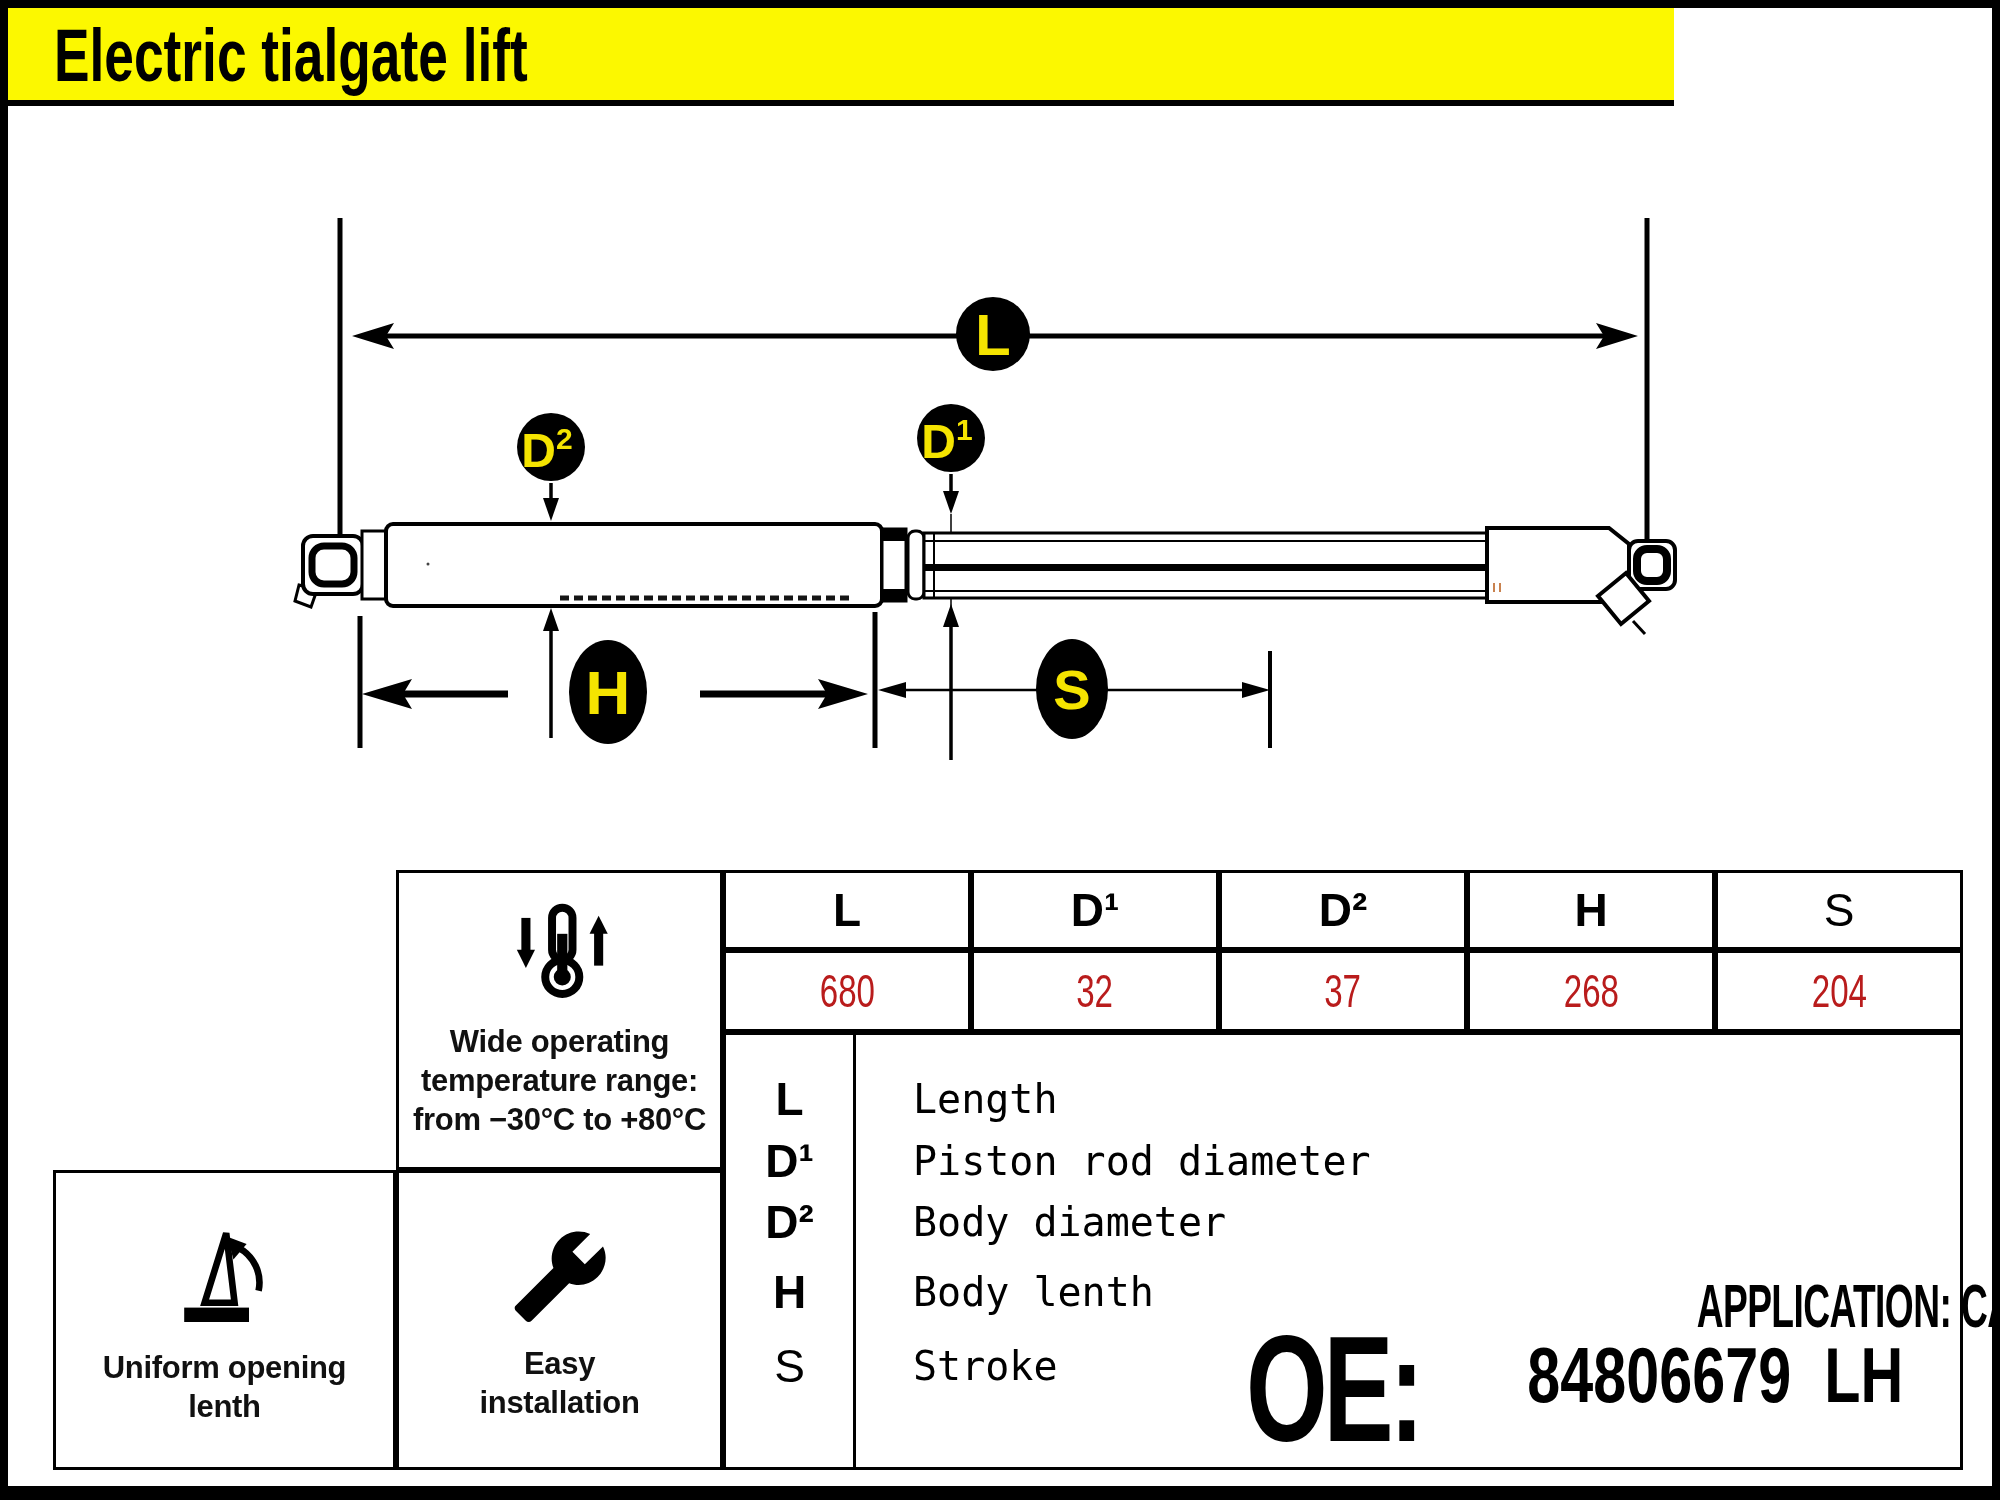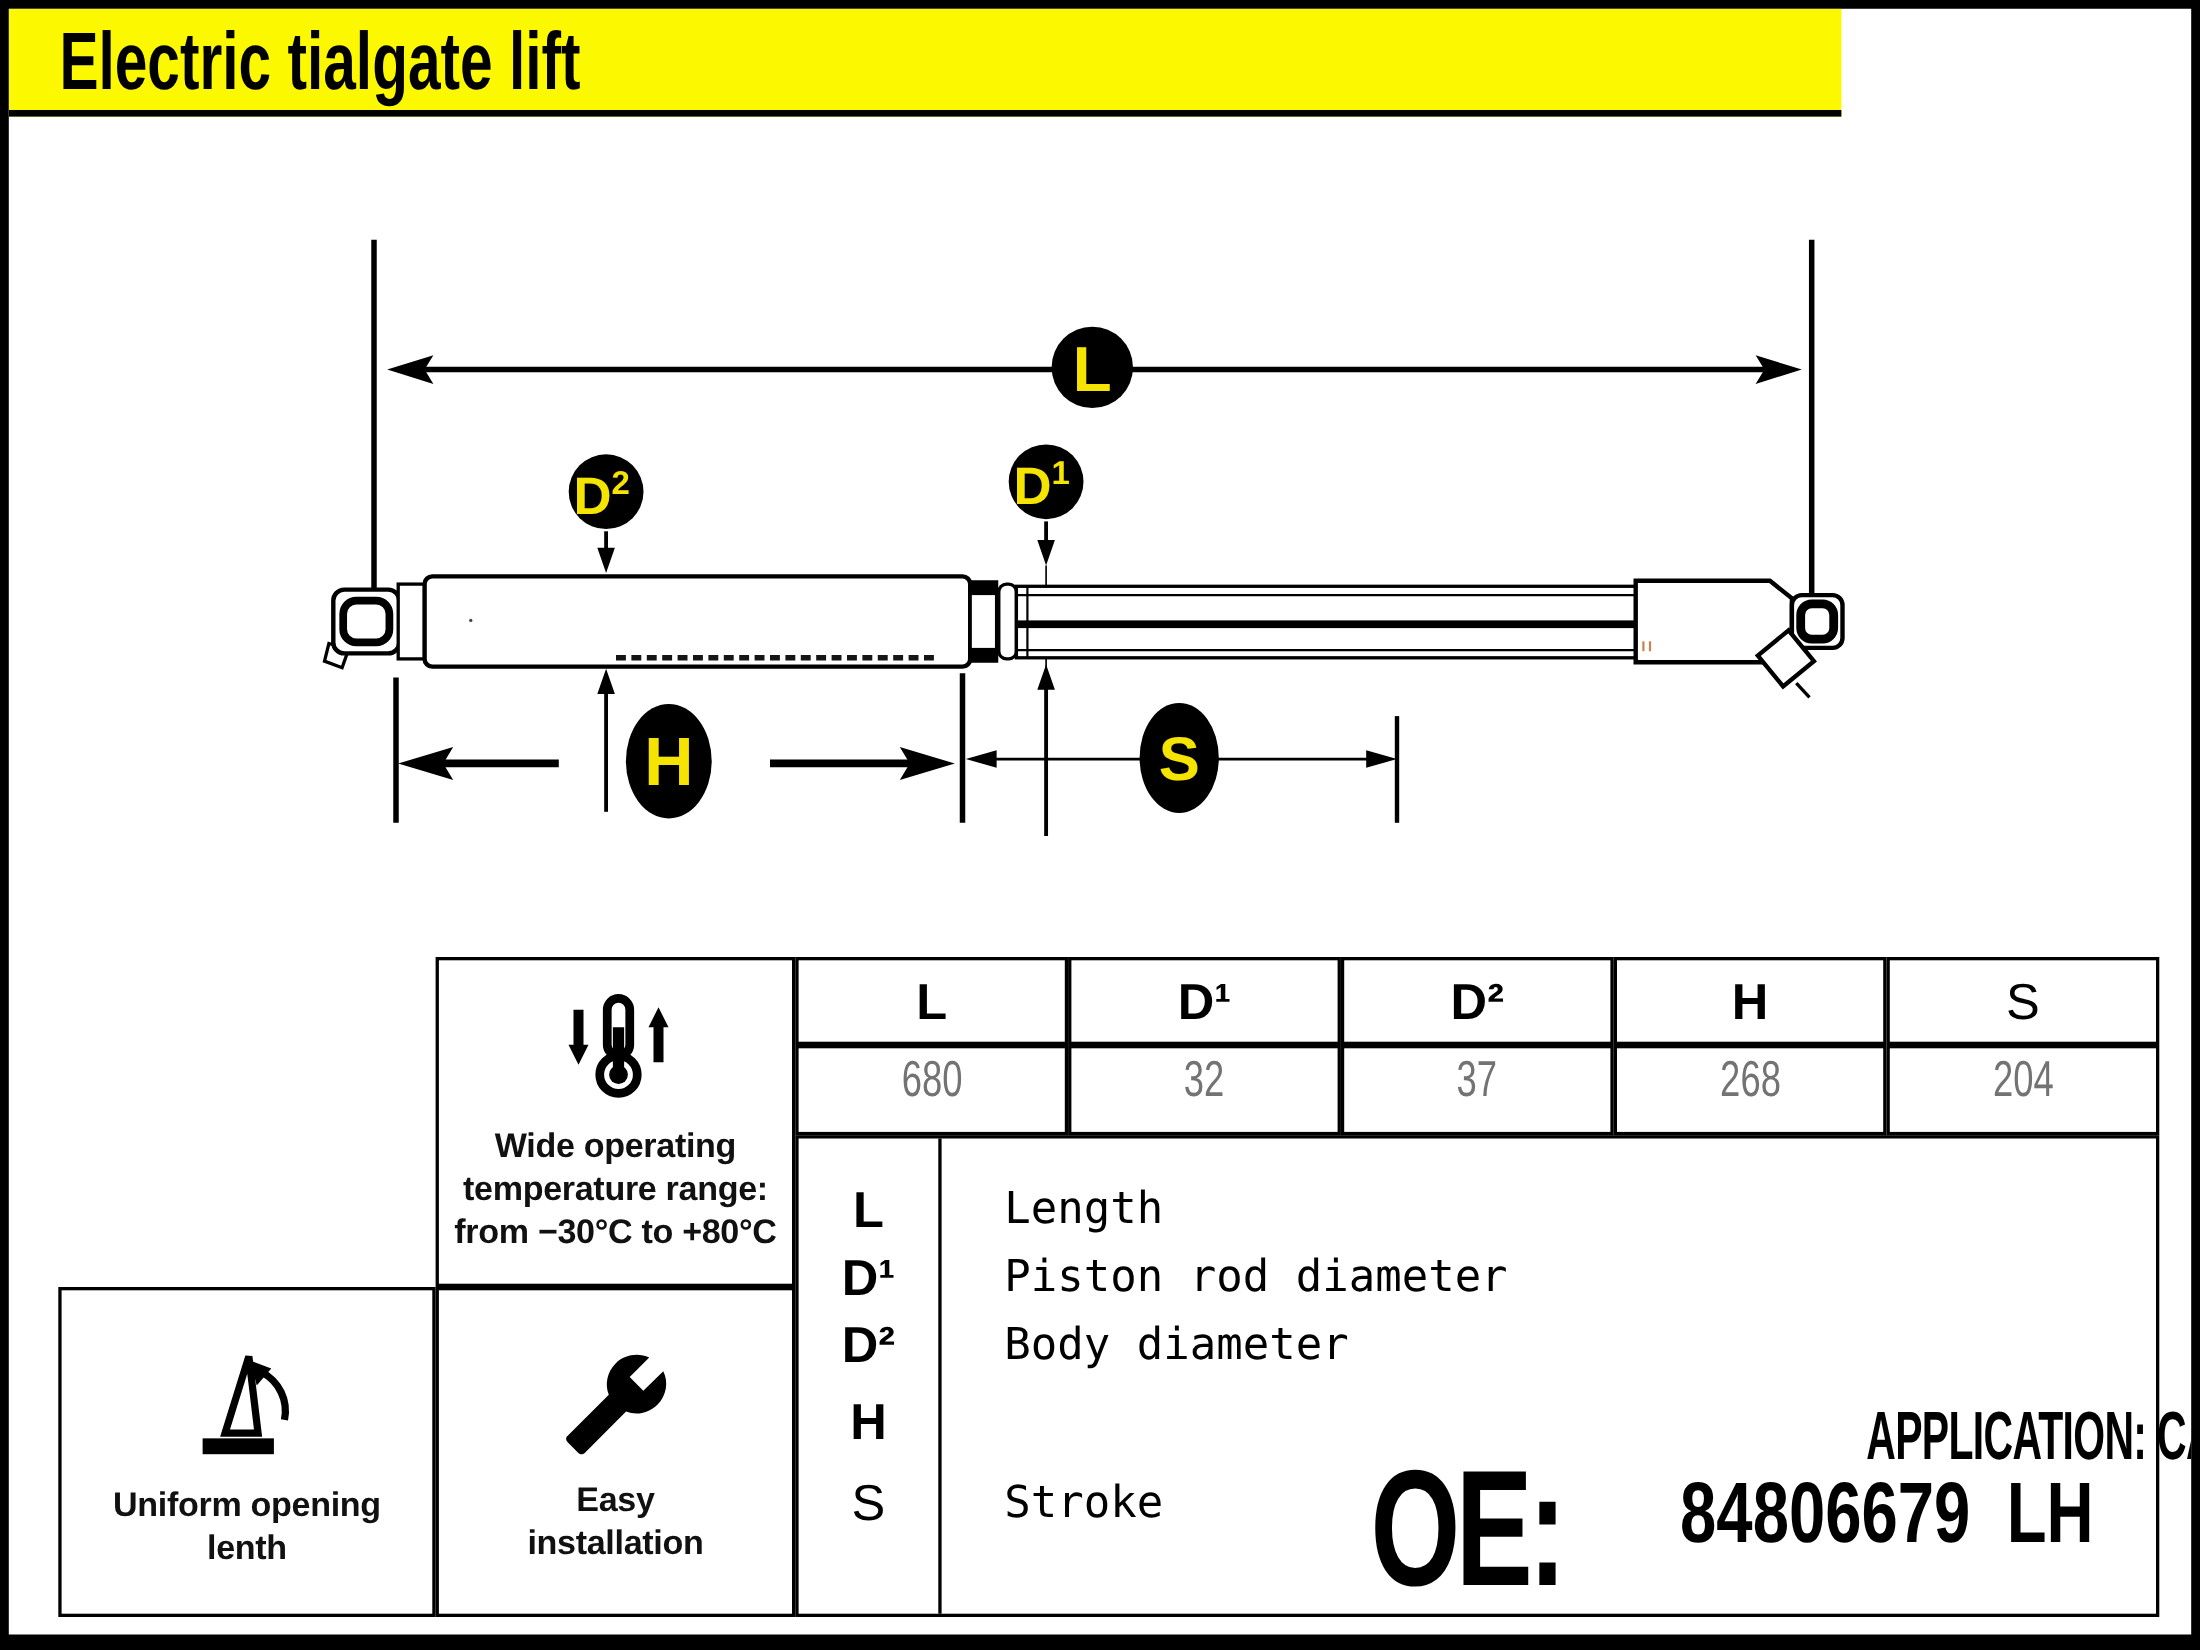--- a/index.html
+++ b/index.html
@@ -31,21 +31,21 @@
   svg.diagram .fillw{fill:#fff;stroke:#000;}
   svg.diagram .blk{fill:#000;stroke:none;}
   svg.diagram text.dim{fill:var(--dim_label,#F5E400);font-family:"Liberation Sans",sans-serif;font-weight:bold;text-anchor:middle;}
   
   .grid{position:absolute;left:45px;top:862px;width:1910px;height:600px;}
   .cell{position:absolute;border:3px solid #000;box-sizing:border-box;background:transparent;}
   .fcell{display:flex;flex-direction:column;align-items:center;justify-content:center;gap:20px;}
   .fcap{font-size:31px;font-weight:bold;text-align:center;line-height:39px;color:#111;letter-spacing:-0.3px;}
   .hcell{display:flex;align-items:center;justify-content:center;font-size:46px;font-weight:bold;color:#000;}
   .hcell .lighter,.sym .lighter{font-weight:400;}
-  .vcell{display:flex;align-items:flex-start;justify-content:center;font-size:46px;font-weight:400;color:#737373;}
+  .vcell{display:flex;align-items:center;justify-content:center;font-size:46px;font-weight:400;color:#b91c1c;}
   .vcell span{display:inline-block;transform:scaleX(0.72);}
   .legendbox{position:absolute;left:670px;top:162px;width:1240px;height:438px;border:3px solid #000;box-sizing:border-box;}
   .legdiv{position:absolute;left:127px;top:0;bottom:0;width:0;border-left:3px solid #000;}
   .lrow{position:absolute;left:0;height:52px;width:100%;}
   .sym{position:absolute;left:0;width:127px;text-align:center;font-size:46px;font-weight:bold;color:#000;line-height:52px;}
   .des{position:absolute;left:187px;font-family:"DejaVu Sans Mono",monospace;font-size:40px;color:#000;line-height:52px;white-space:nowrap;text-align:center;}
   
   .app{
     position:absolute;left:1112px;top:1262px;width:868px;text-align:right;
     font-size:62px;font-weight:bold;color:#000;white-space:nowrap;
@@ -242,20 +242,21 @@
       <div class="lrow" style="top:100px;">
         <div class="sym">D¹</div>
         <div class="des">Piston rod diameter</div>
       </div>
       <div class="lrow" style="top:161px;">
         <div class="sym">D²</div>
         <div class="des">Body diameter</div>
       </div>
       <div class="lrow" style="top:231px;">
         <div class="sym">H</div>
+        <div class="des">Body lenth</div>
       </div>
       <div class="lrow" style="top:305px;">
         <div class="sym"><span class="lighter">S</span></div>
         <div class="des">Stroke</div>
       </div>
     </div>
   </div>
 
   <div class="app"><span>APPLICATION: CADILLAC ESCALADE (2021-2025)</span></div>
   <div class="oelabel"><span>OE:</span></div>

